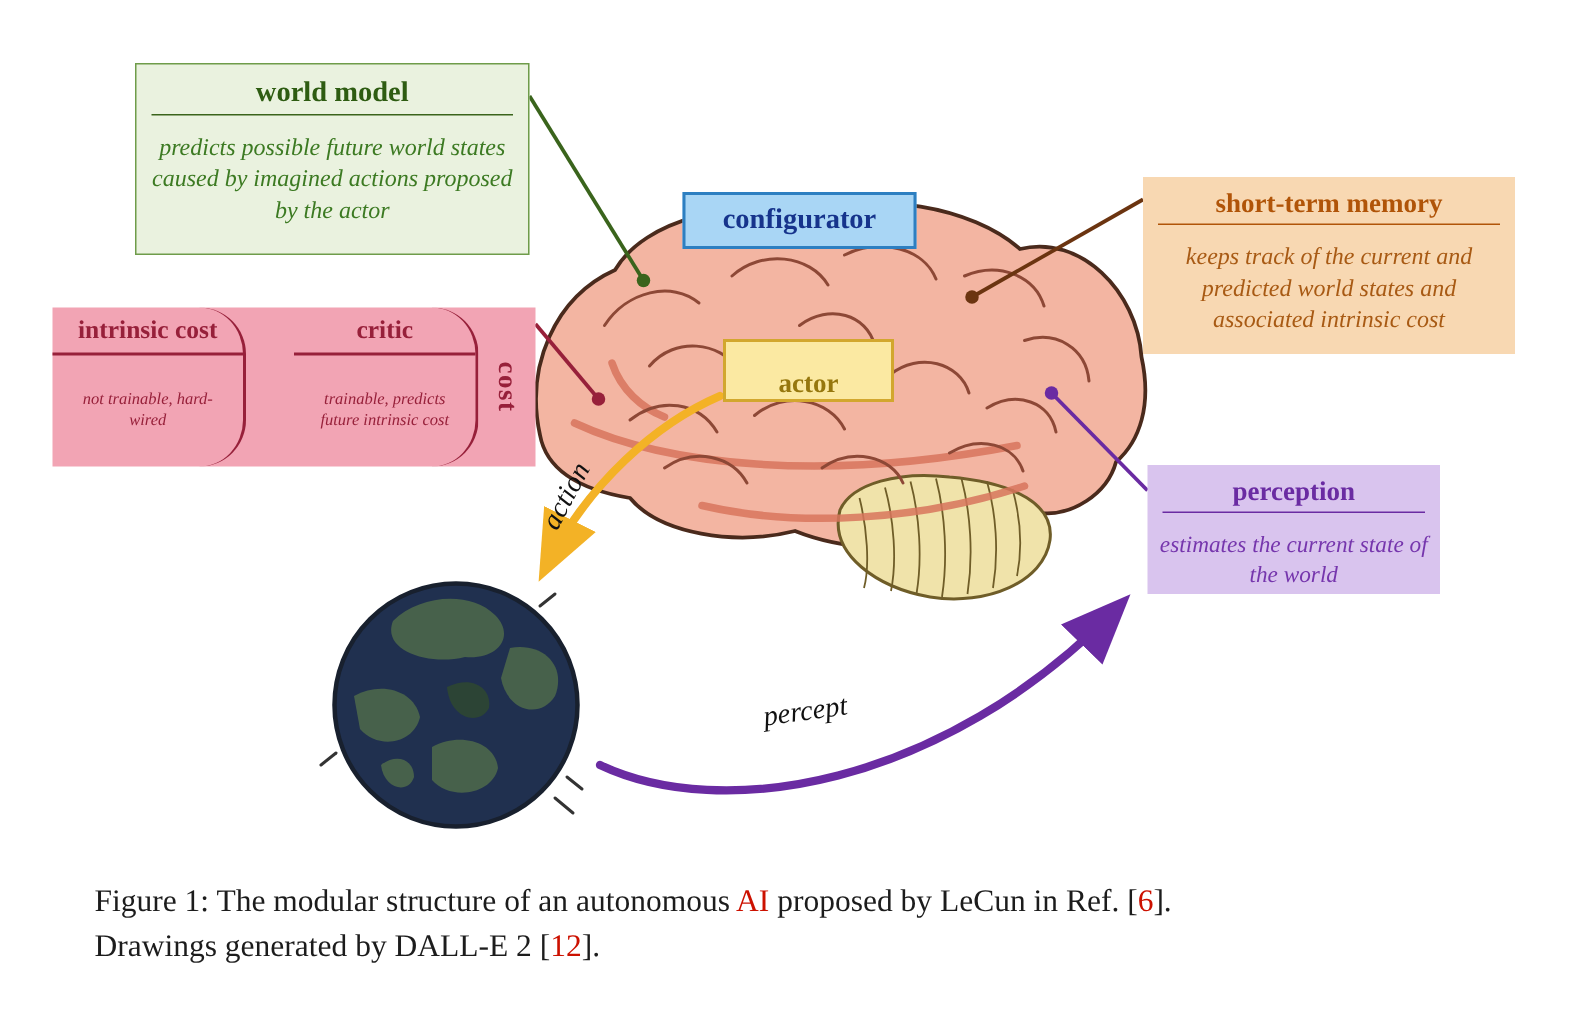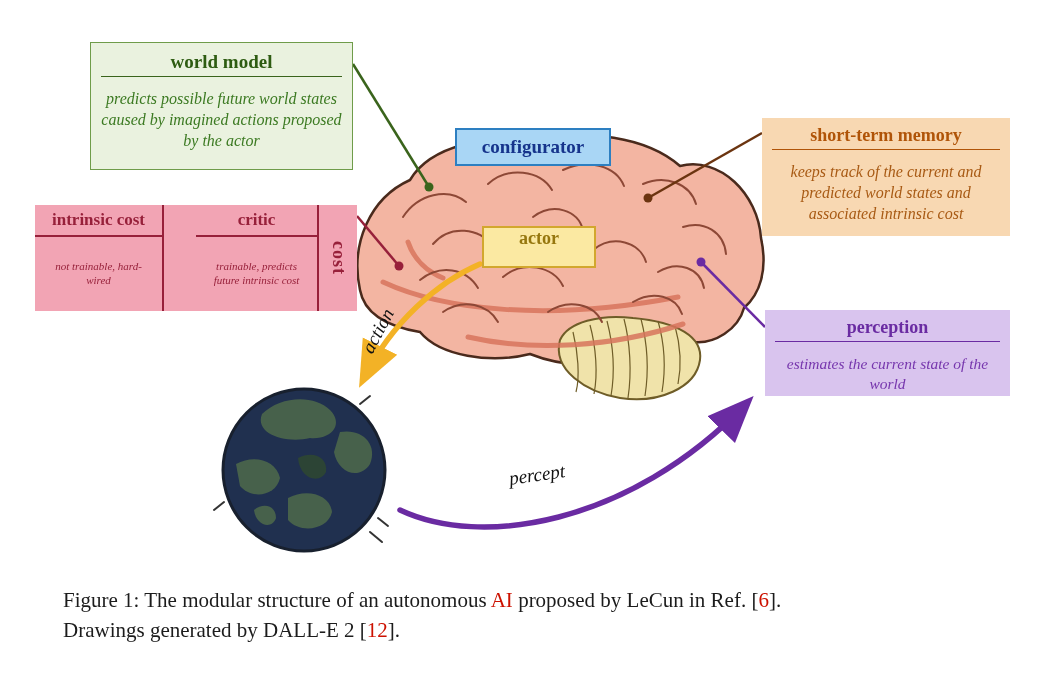--- a/index.html
+++ b/index.html
@@ -30,37 +30,37 @@
 
   
   .stm-box{left:762px;top:118px;width:248px;height:118px;background:var(--stm-bg);padding-top:7px;}
   .stm-box .box-title{color:var(--stm-title);font-size:18px;}
   .stm-box .rule{color:var(--stm-title);}
   .stm-box .box-body{color:var(--stm-body);font-size:16px;}
 
   
   .cost-box{left:35px;top:205px;width:322px;height:106px;background:var(--cost-bg);color:var(--cost-text);}
   .cost-grid{display:flex;height:100%;}
-  .cost-col{flex:1.05;display:flex;flex-direction:column;border-right:2px solid var(--cost-text);}
+  .cost-col{flex:1.05;display:flex;flex-direction:column;border-right:2px solid var(--cost-text);border-radius:31px;}
   .cost-col.c2{flex:1;margin-left:32px;}
   .cost-header{font-weight:bold;font-size:17px;text-align:center;height:30px;display:flex;
     align-items:center;justify-content:center;border-bottom:2px solid var(--cost-text);}
   .cost-body{flex:1;display:flex;align-items:center;justify-content:center;font-style:italic;
     font-size:11px;line-height:1.25;text-align:center;padding:2px 8px;}
   .cost-strip{width:38px;position:relative;}
   .cost-vertical{position:absolute;left:50%;top:50%;transform:translate(-50%,-50%) rotate(90deg);
     font-weight:bold;font-size:18px;letter-spacing:1px;color:var(--cost-text);white-space:nowrap;}
 
   
   .actor-box{left:482px;top:226px;width:114px;height:42px;background:var(--actor-bg);
-    border:2.5px solid var(--actor-border);display:flex;align-items:flex-start;justify-content:center;}
+    border:2.5px solid var(--actor-border);display:flex;align-items:flex-end;justify-content:center;}
   .actor-box .box-title{color:var(--actor-text);font-size:18px;}
 
   
-  .percept-box{left:765px;top:310px;width:245px;height:86px;background:var(--percept-bg);padding-top:7px;}
+  .percept-box{left:765px;top:310px;width:195px;height:86px;background:var(--percept-bg);padding-top:7px;}
   .percept-box .box-title{color:var(--percept-title);font-size:18px;}
   .percept-box .rule{color:var(--percept-title);}
   .percept-box .box-body{color:var(--percept-body);font-size:15.5px;}
 
   
   .flow-label{position:absolute;font-style:italic;font-size:19px;color:#111;text-align:center;}
   .action-label{left:346px;top:320px;width:64px;transform:rotate(-62deg);}
   .percept-label{left:494px;top:464px;width:86px;transform:rotate(-8deg);}
 
   

